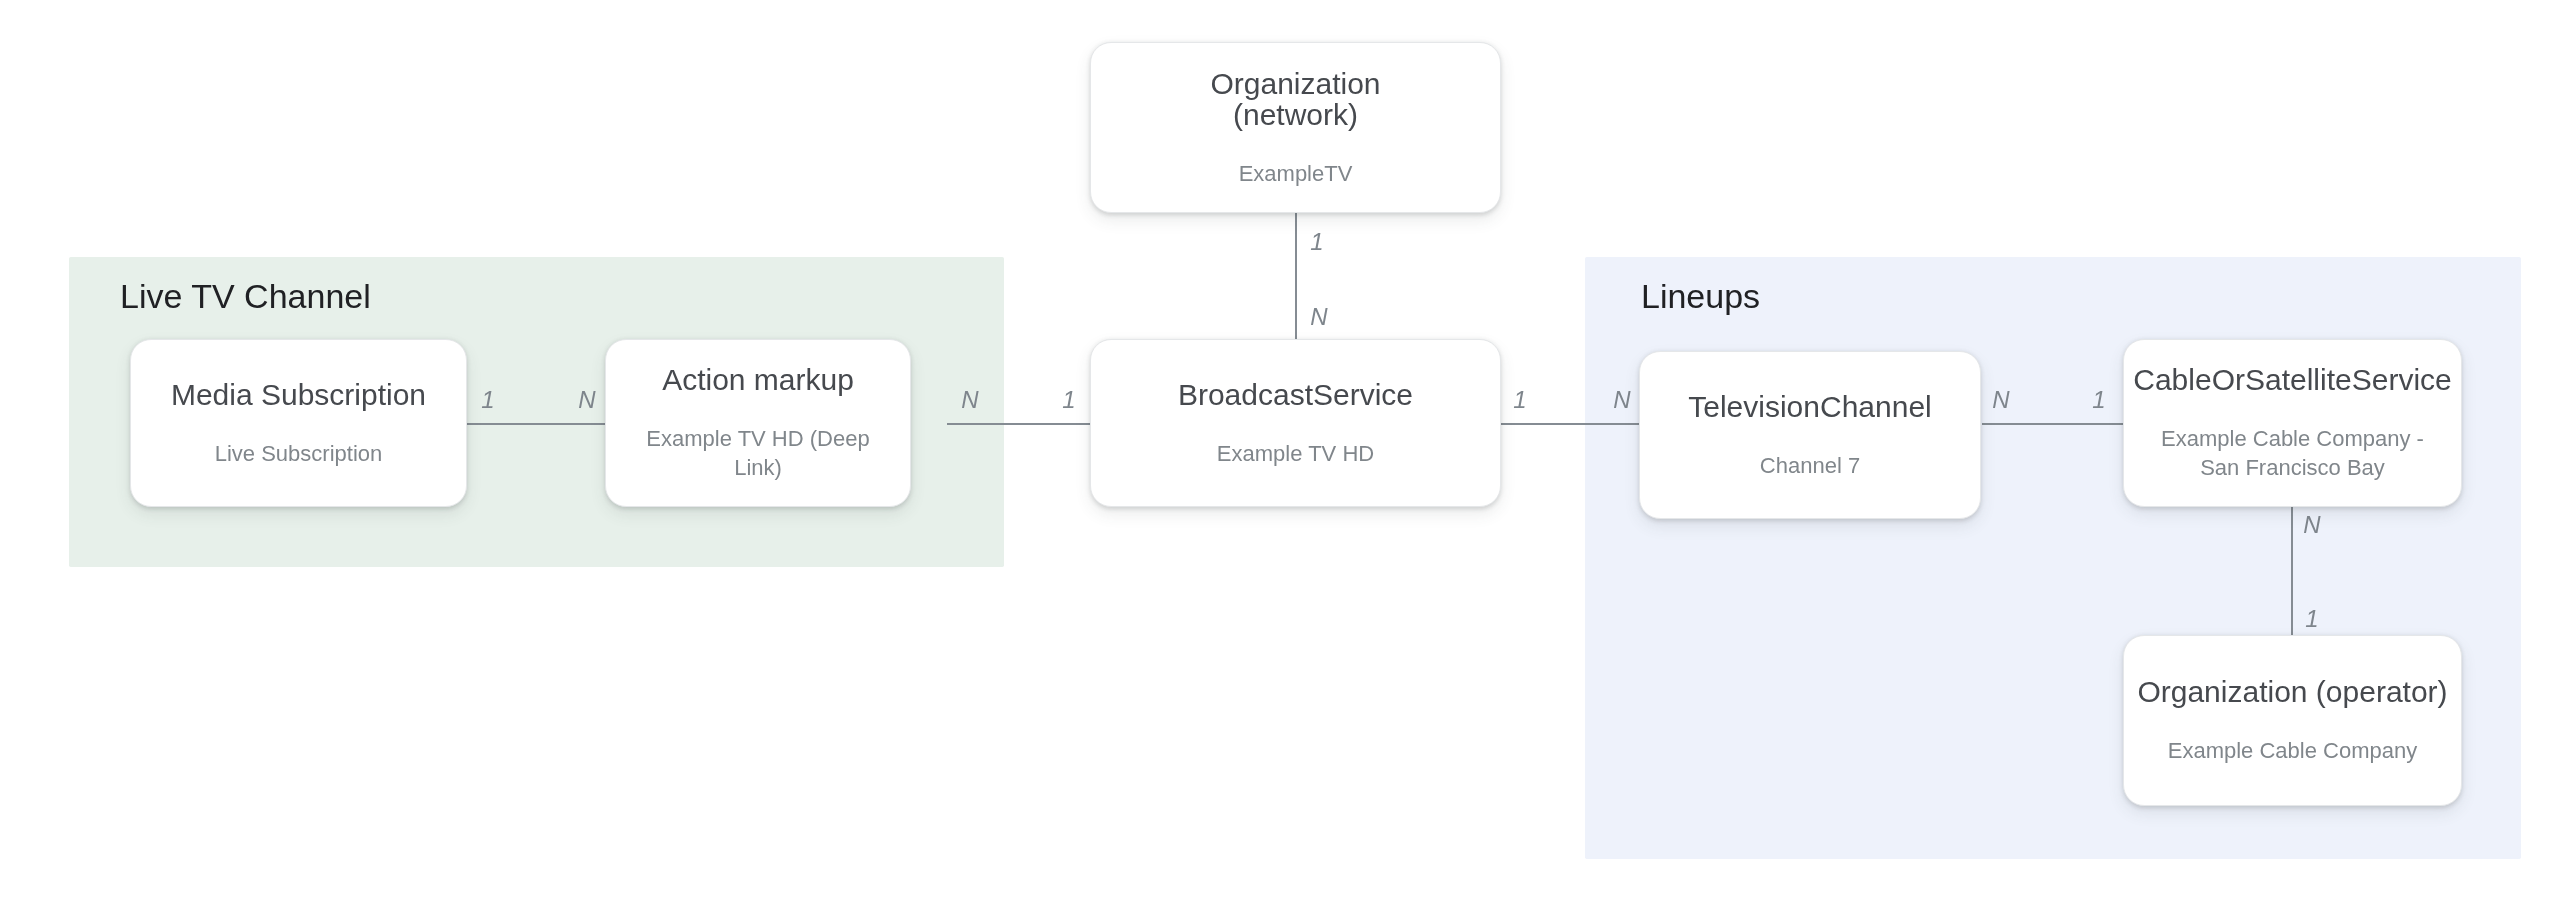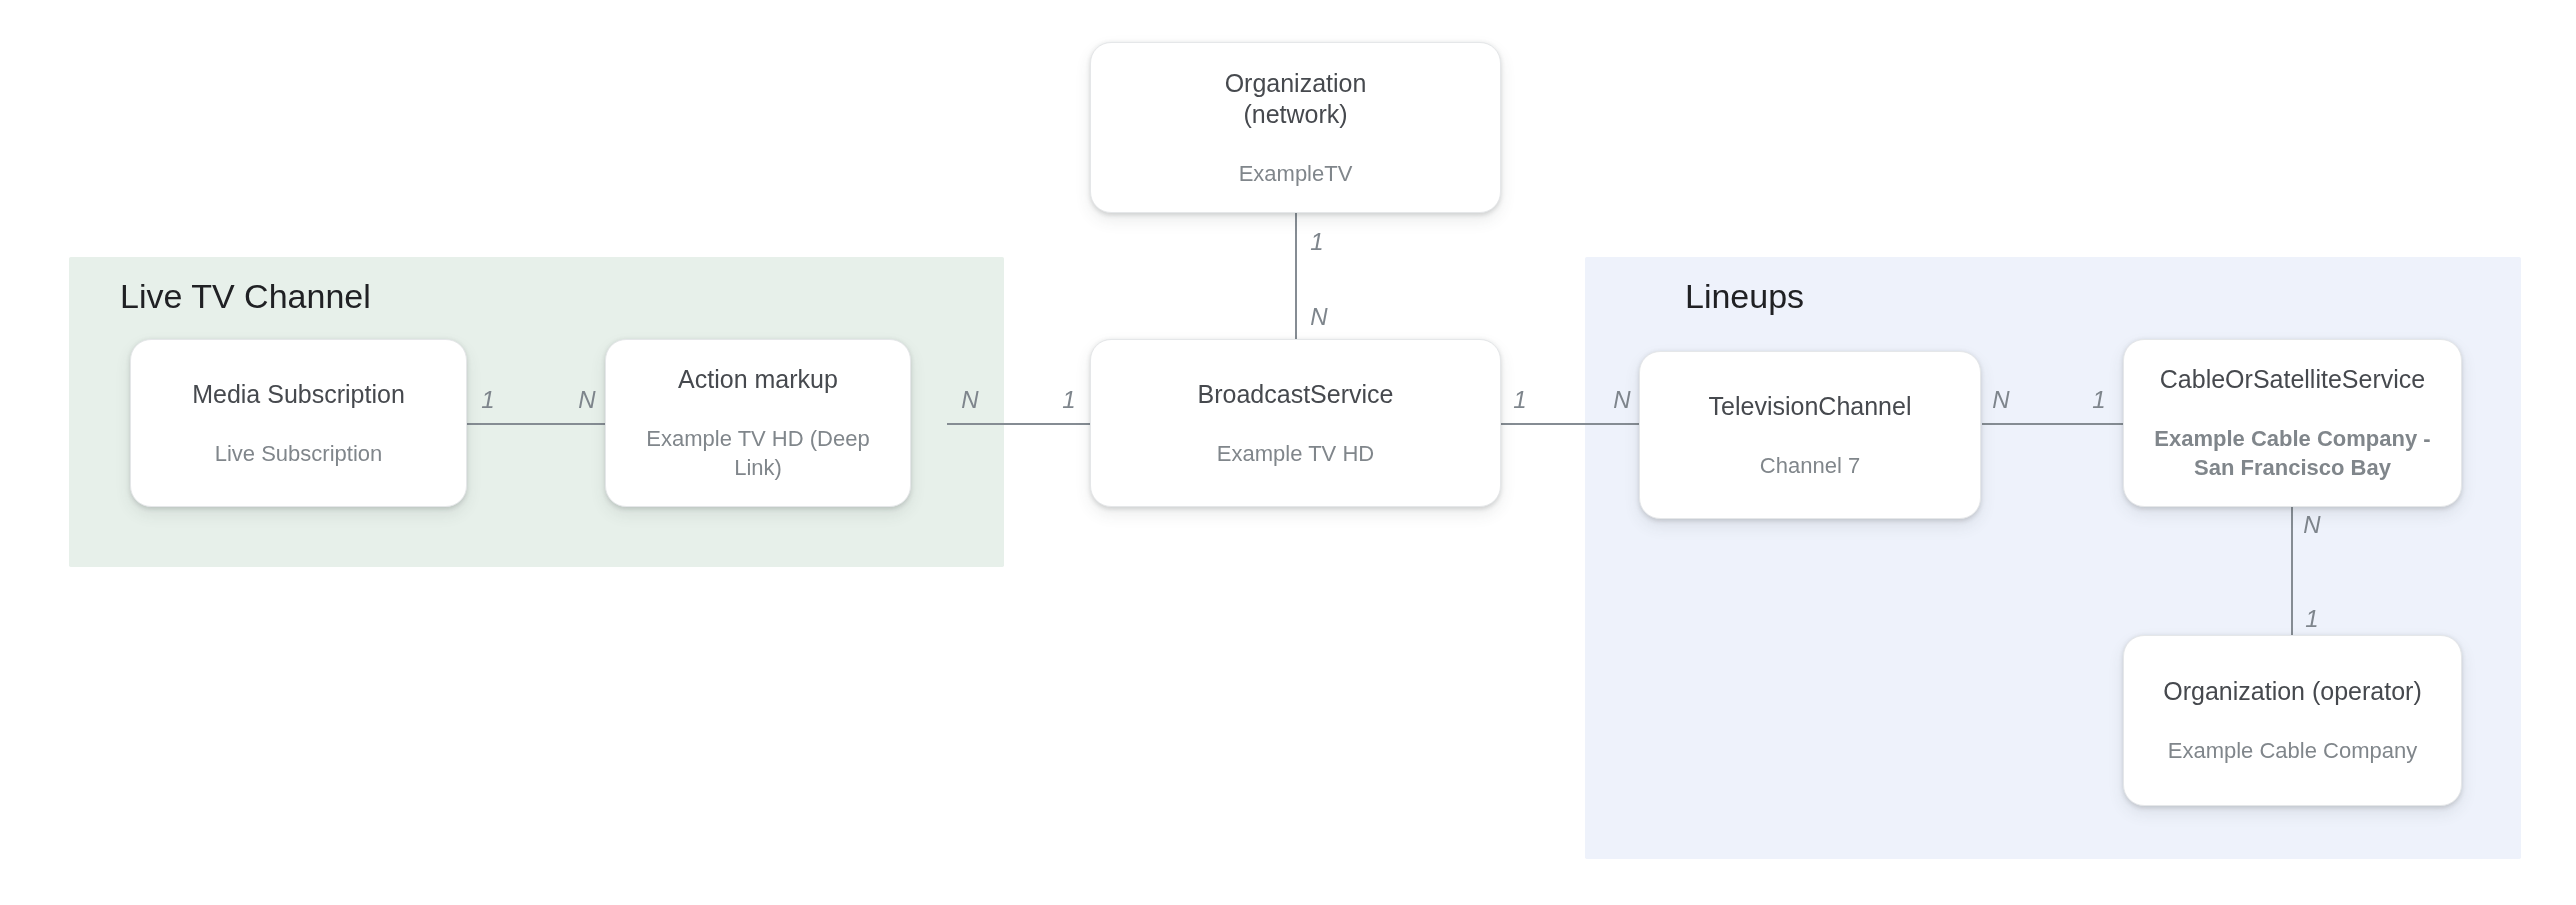--- a/index.html
+++ b/index.html
@@ -33,21 +33,21 @@
     box-shadow: 0 1.8px 4.4px rgba(60,64,67,0.18), 0 7px 16px rgba(60,64,67,0.10);
     display: flex;
     flex-direction: column;
     align-items: center;
     justify-content: center;
     text-align: center;
     box-sizing: border-box;
     padding: 8.8px 17.7px;
   }
   .node-title {
-    font-size: 25px;
+    font-size: 30px;
     line-height: 31px;
     color: #46494e;
     font-weight: 400;
     white-space: nowrap;
   }
   .node-title .tline { display: block; }
   .node-subtitle {
     margin-top: 29px;
     font-size: 22px;
     line-height: 29px;
@@ -70,21 +70,21 @@
 </style>
 </head>
 <body>
 
 <div class="canvas">
 
   <div class="region region-green" style="left:69px; top:257px; width:935px; height:310px;"></div>
   <div class="region region-blue" style="left:1585px; top:257px; width:936px; height:602px;"></div>
 
   <div class="region-label" style="left:120px; top:276px;">Live TV Channel</div>
-  <div class="region-label" style="left:1641px; top:276px;margin-left:44px;">Lineups</div>
+  <div class="region-label" style="left:1641px; top:276px;">Lineups</div>
 
   <div class="edge-line" style="left:1295px; top:212px; width:1.8px; height:127px;"></div>
   <div class="edge-line" style="left:467px; top:423px; width:142px; height:1.8px;"></div>
   <div class="edge-line" style="left:947px; top:423px; width:143px; height:1.8px;"></div>
   <div class="edge-line" style="left:1501px; top:423px; width:138px; height:1.8px;"></div>
   <div class="edge-line" style="left:1982px; top:423px; width:142px; height:1.8px;"></div>
   <div class="edge-line" style="left:2291px; top:507px; width:1.8px; height:128px;"></div>
 
   <div class="card-label" style="left:1317px; top:242px;">1</div>
   <div class="card-label" style="left:1319px; top:317px;">N</div>
@@ -127,21 +127,21 @@
     <div class="node-subtitle">Example TV HD</div>
   </div>
 
   <div class="node" style="left:1639px; top:351px; width:342px; height:168px;">
     <div class="node-title">TelevisionChannel</div>
     <div class="node-subtitle">Channel 7</div>
   </div>
 
   <div class="node" style="left:2123px; top:339px; width:339px; height:168px;">
     <div class="node-title">CableOrSatelliteService</div>
-    <div class="node-subtitle" style="white-space:normal; max-width:301px;font-weight:bold;">Example Cable Company - San Francisco Bay</div>
+    <div class="node-subtitle" style="white-space:normal; max-width:301px;">Example Cable Company - San Francisco Bay</div>
   </div>
 
   <div class="node" style="left:2123px; top:635px; width:339px; height:171px;">
     <div class="node-title">Organization (operator)</div>
     <div class="node-subtitle">Example Cable Company</div>
   </div>
 
 </div>
 
 

